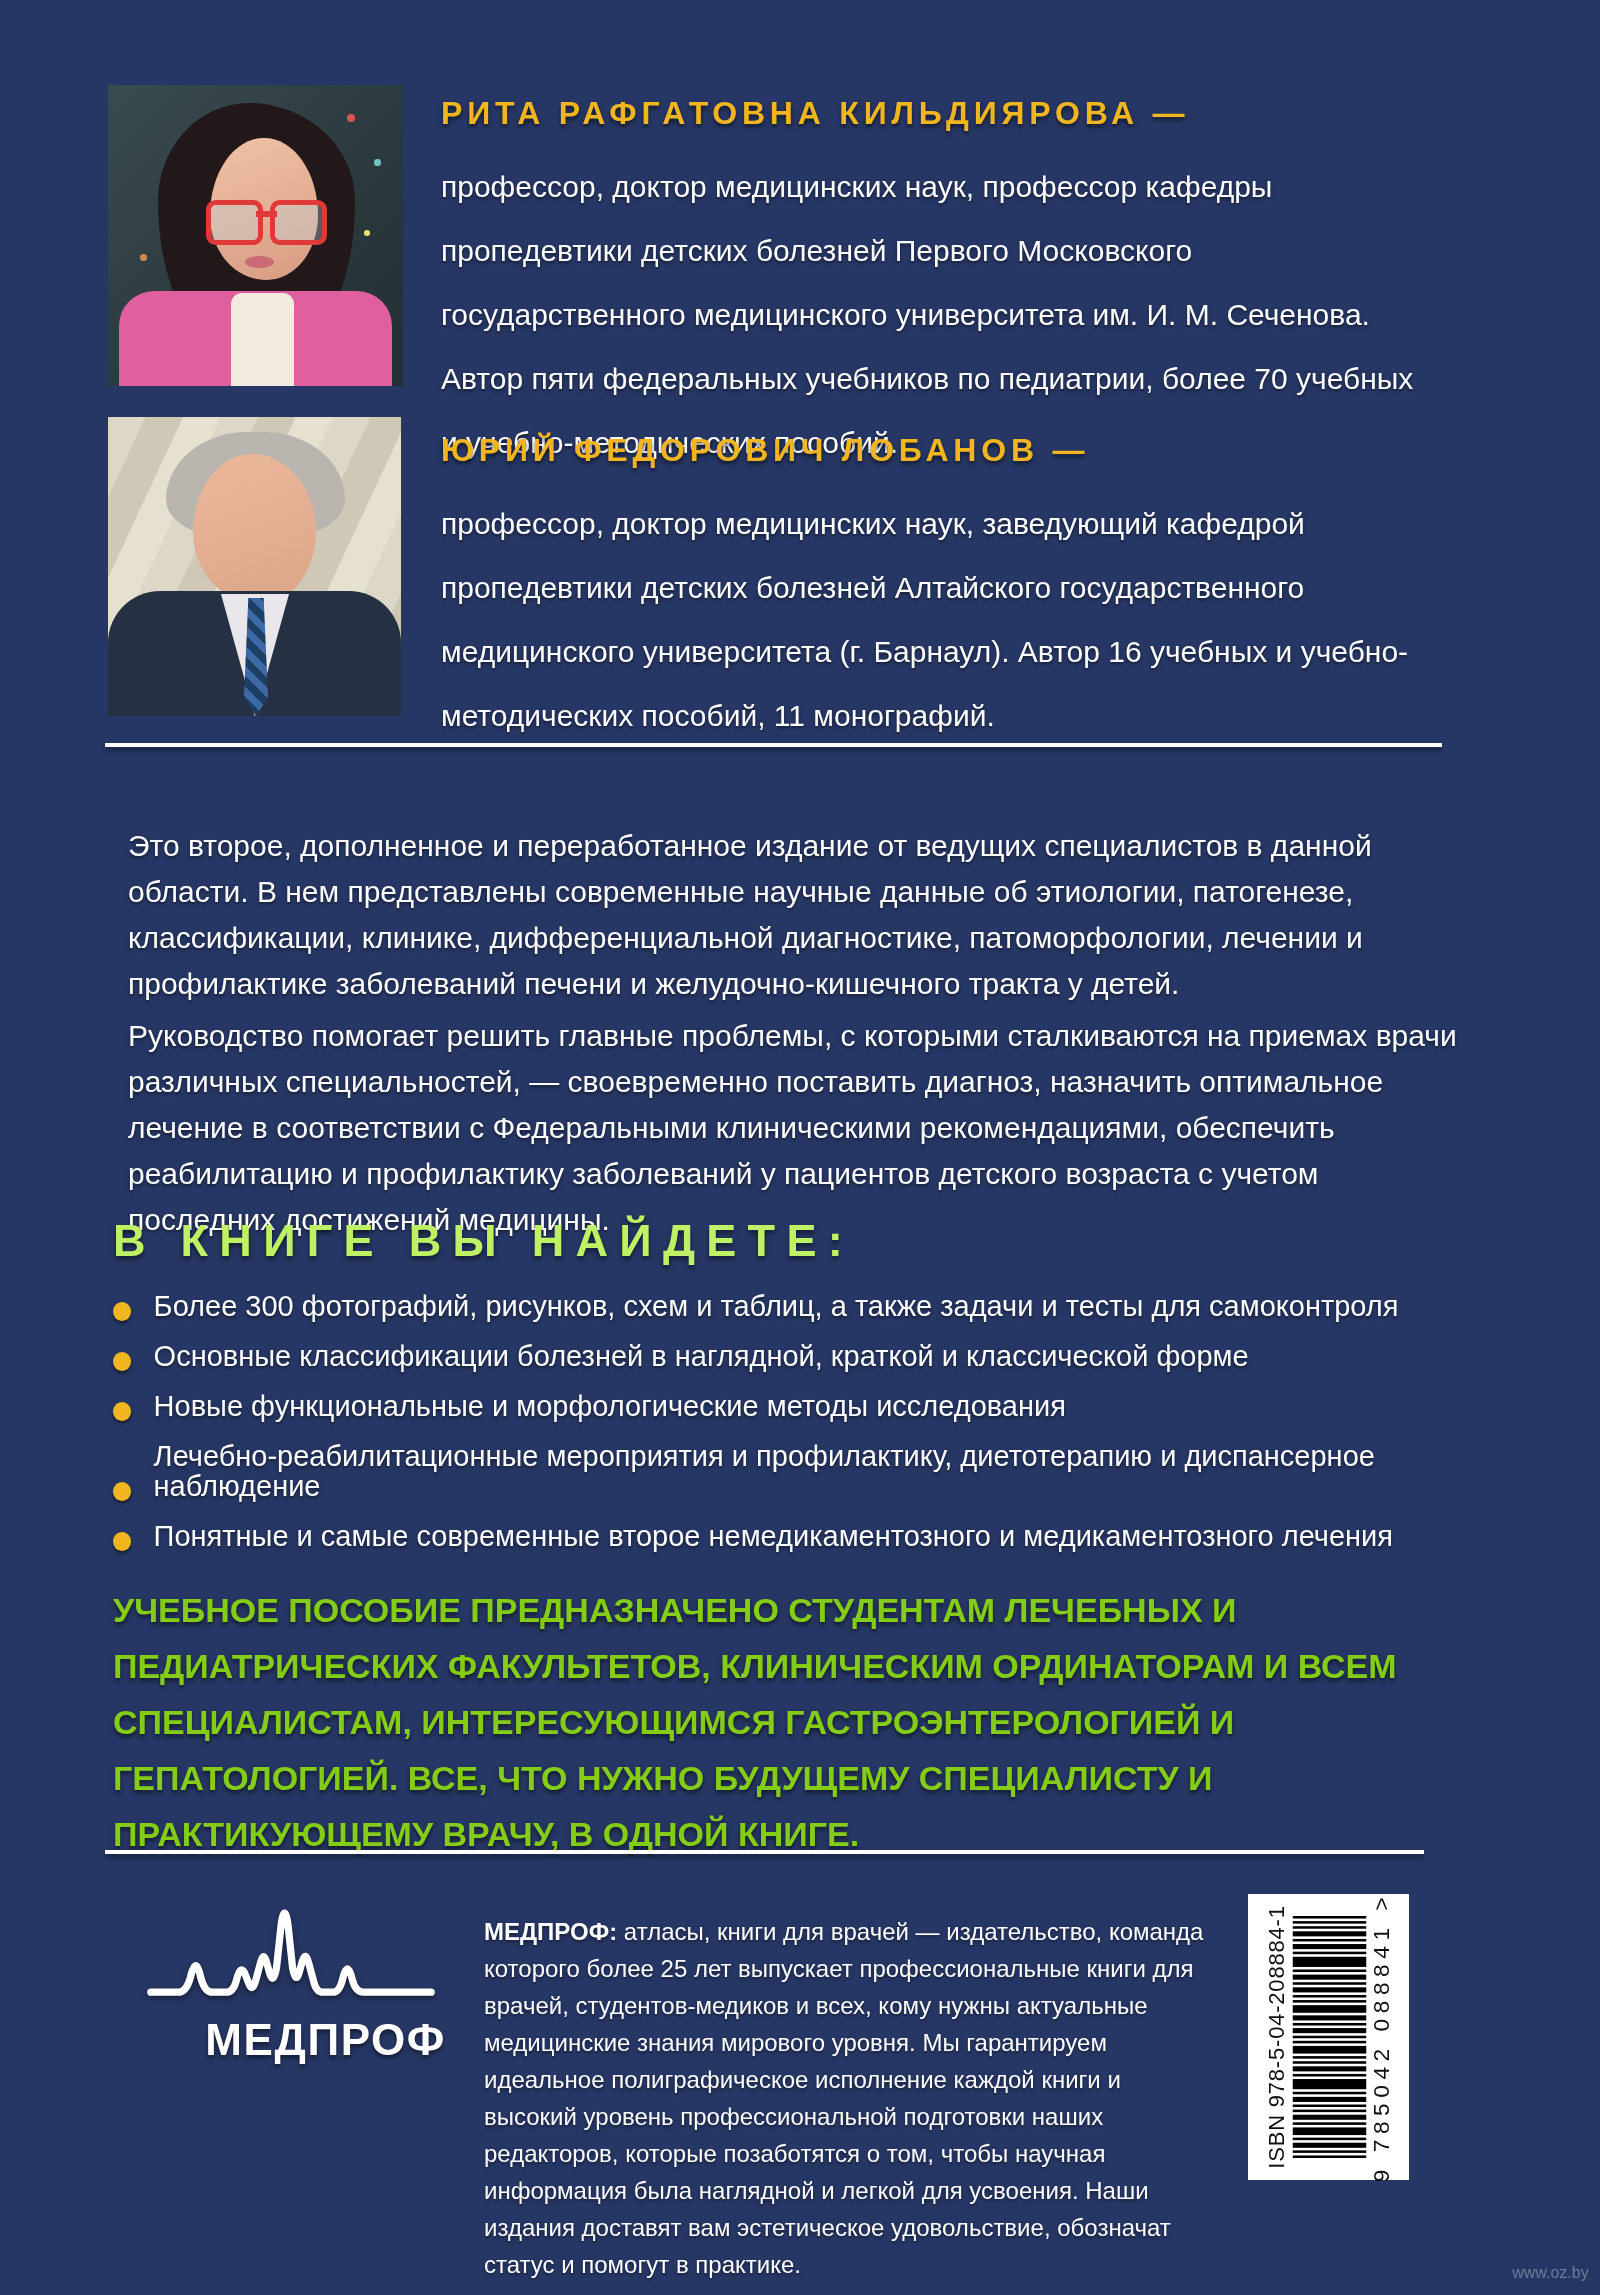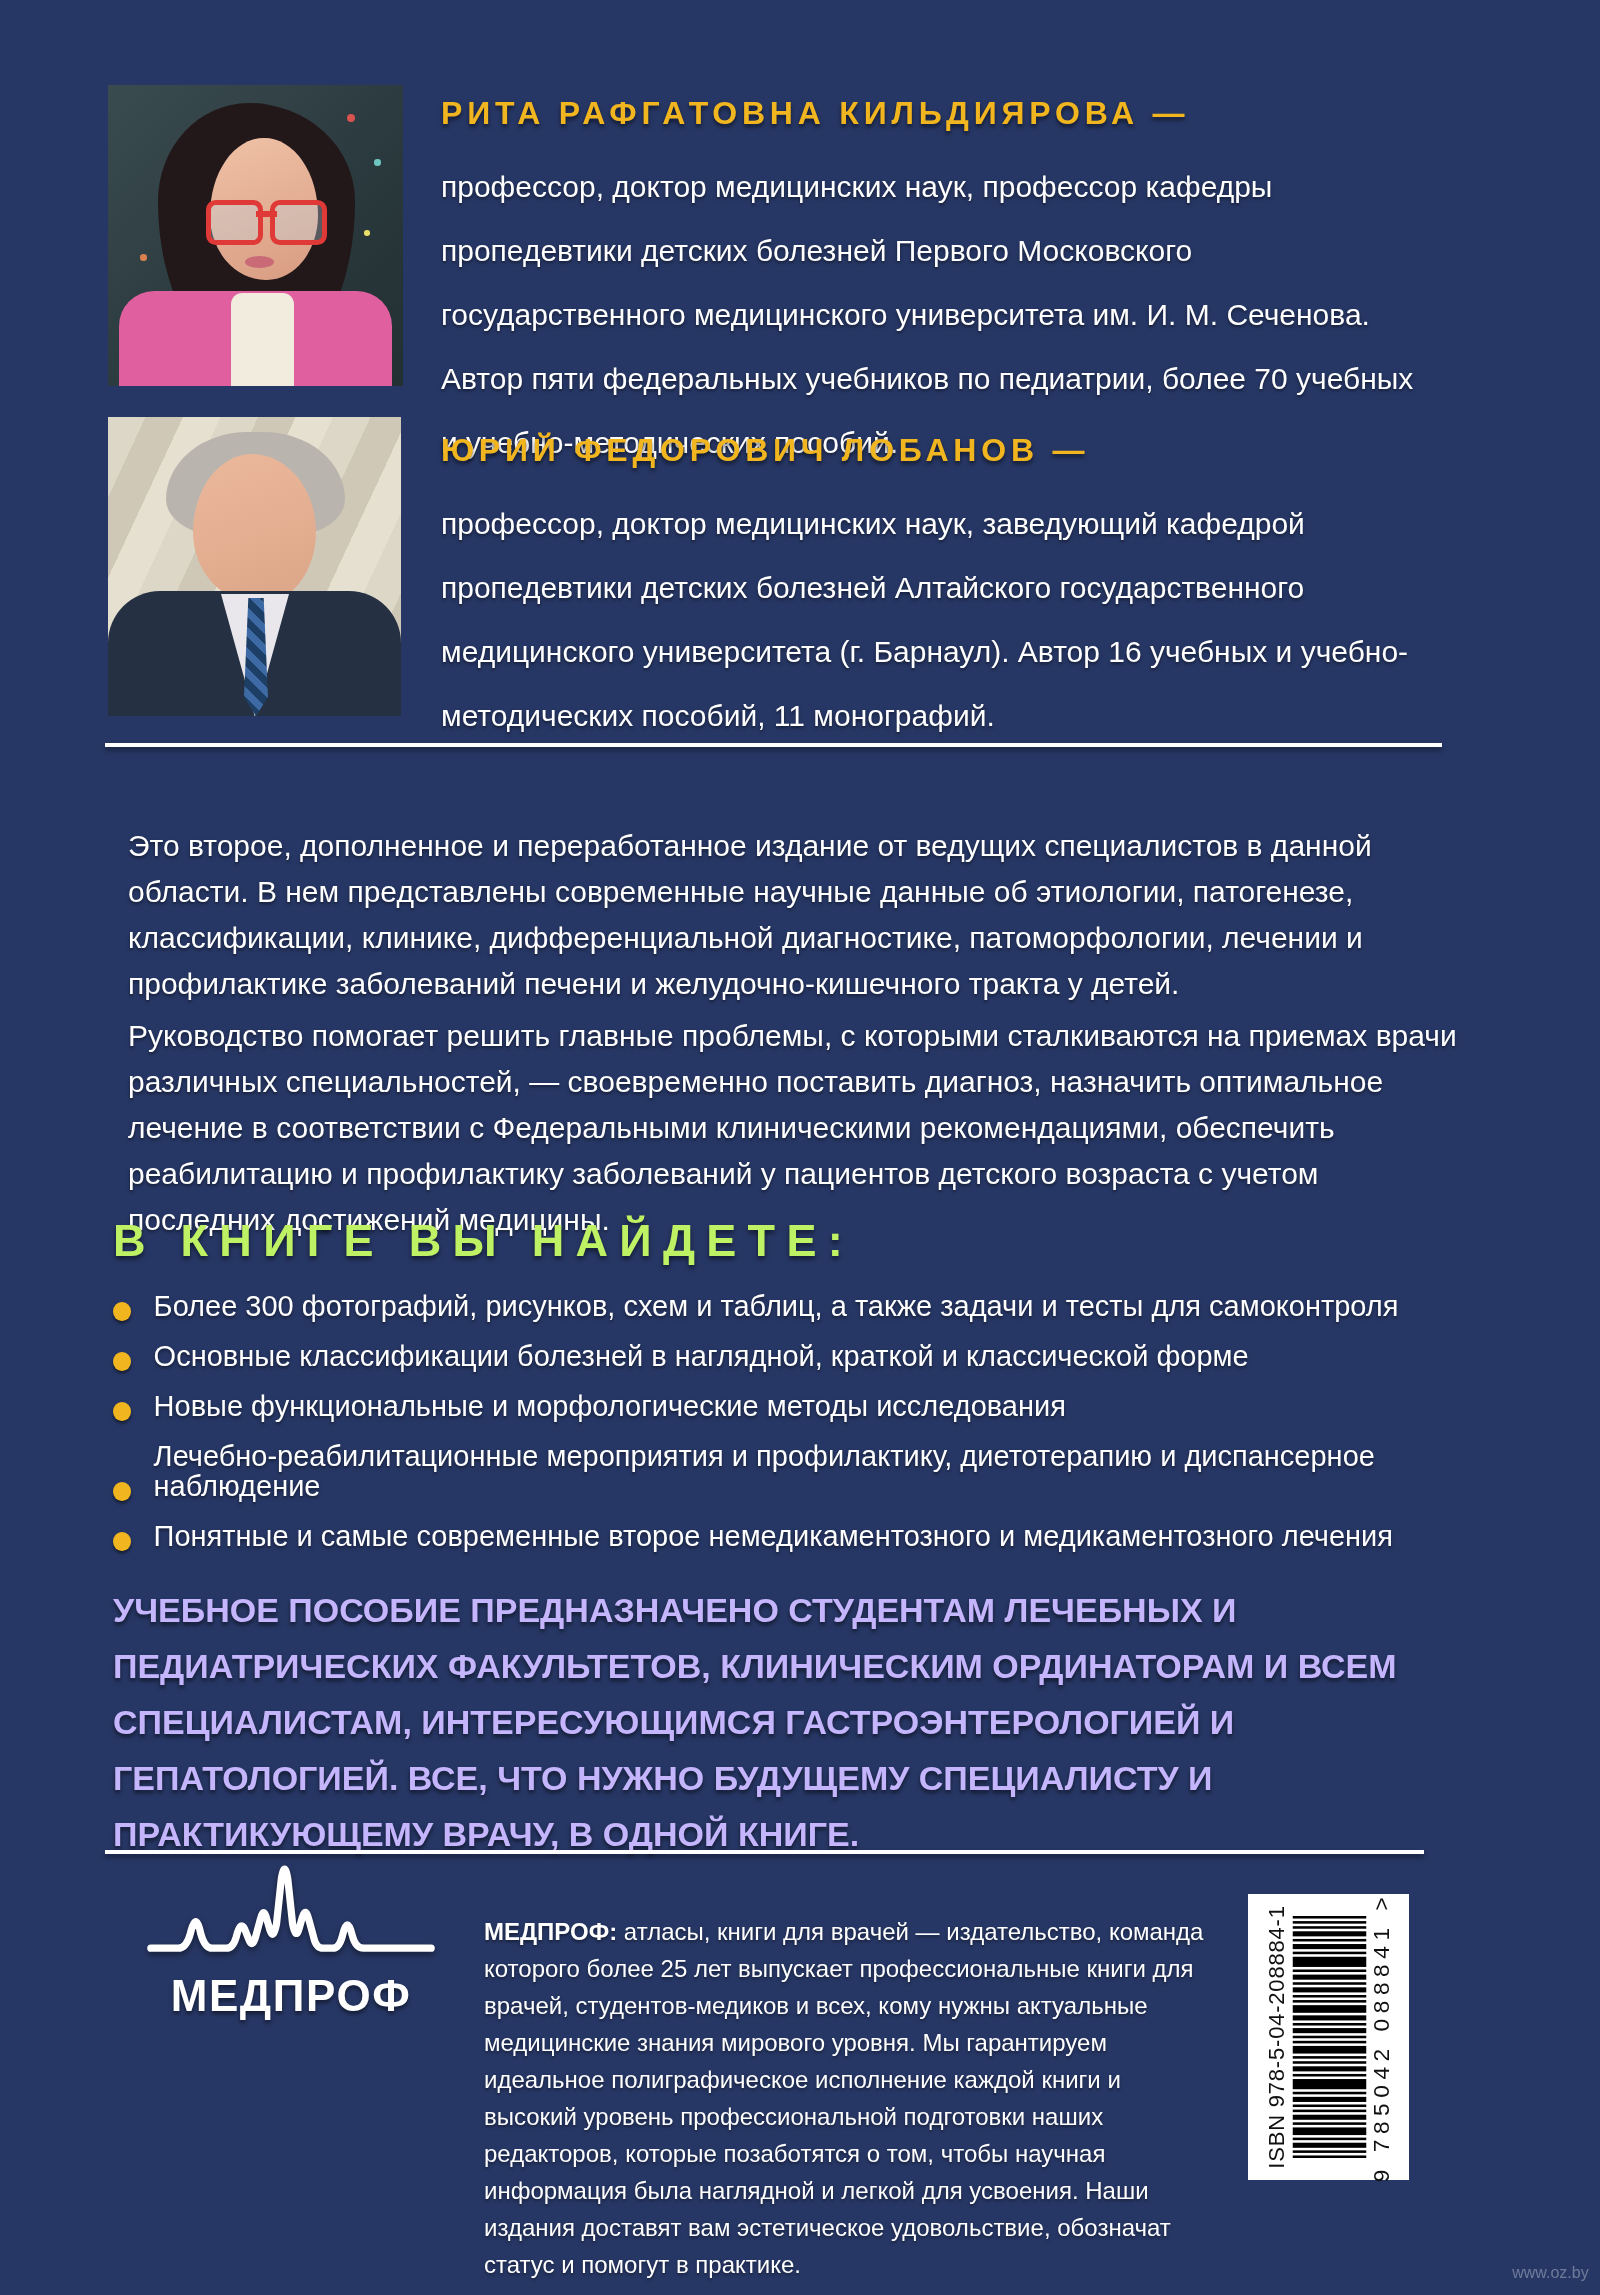--- a/index.html
+++ b/index.html
@@ -66,24 +66,24 @@
   .find-title{position:absolute;left:113px;top:1215px;margin:0;font-size:45px;font-weight:bold;
     letter-spacing:11.3px;color:#bef264;text-shadow:0 3.2px 4.8px rgba(0,0,0,.55);}
   .bullets{position:absolute;left:113px;top:1291px;width:1379px;list-style:none;margin:0;padding:0;}
   .bullets li{display:flex;align-items:flex-end;gap:22.6px;margin-bottom:20px;
     font-size:29px;line-height:30px;color:#ffffff;text-shadow:0 2.4px 3.2px rgba(0,0,0,.5);}
   .bullet-dot{flex:none;width:18px;height:19.4px;margin-top:5.6px;border-radius:50%;background:#f1b51f;
     box-shadow:0 2.4px 3.2px rgba(0,0,0,.5);}
 
   
   .audience{position:absolute;left:113px;top:1582px;width:1387px;margin:0;font-size:34px;
-    font-weight:bold;line-height:56px;color:#c4b5fd;text-shadow:0 3.2px 4px rgba(0,0,0,.55);}
-
-  
-  .logo-wrap{position:absolute;left:136px;top:1853px;width:310px;text-align:center;color:#ffffff;}
+    font-weight:bold;line-height:56px;color:#84cc16;text-shadow:0 3.2px 4px rgba(0,0,0,.55);}
+
+  
+  .logo-wrap{position:absolute;left:136px;top:1897px;width:310px;text-align:right;color:#ffffff;}
   .logo-wrap svg{display:block;margin:0 auto;filter:drop-shadow(0 3.2px 3.2px rgba(0,0,0,.45));}
   .logo-text{margin:4.8px 0 0 0;font-size:44px;font-weight:bold;letter-spacing:1.6px;
     text-shadow:0 3.2px 4px rgba(0,0,0,.5);}
   .publisher-about{position:absolute;left:484px;top:1913px;width:726px;margin:0;font-size:24px;
     line-height:37px;color:#ffffff;text-shadow:0 2.4px 3.2px rgba(0,0,0,.45);}
   .publisher-about b{font-weight:bold;}
 
   
   .barcode-box{position:absolute;left:1248px;top:1894px;width:161px;height:286px;background:#ffffff;}
   .barcode-rot{position:absolute;left:50%;top:50%;width:286px;height:161px;

